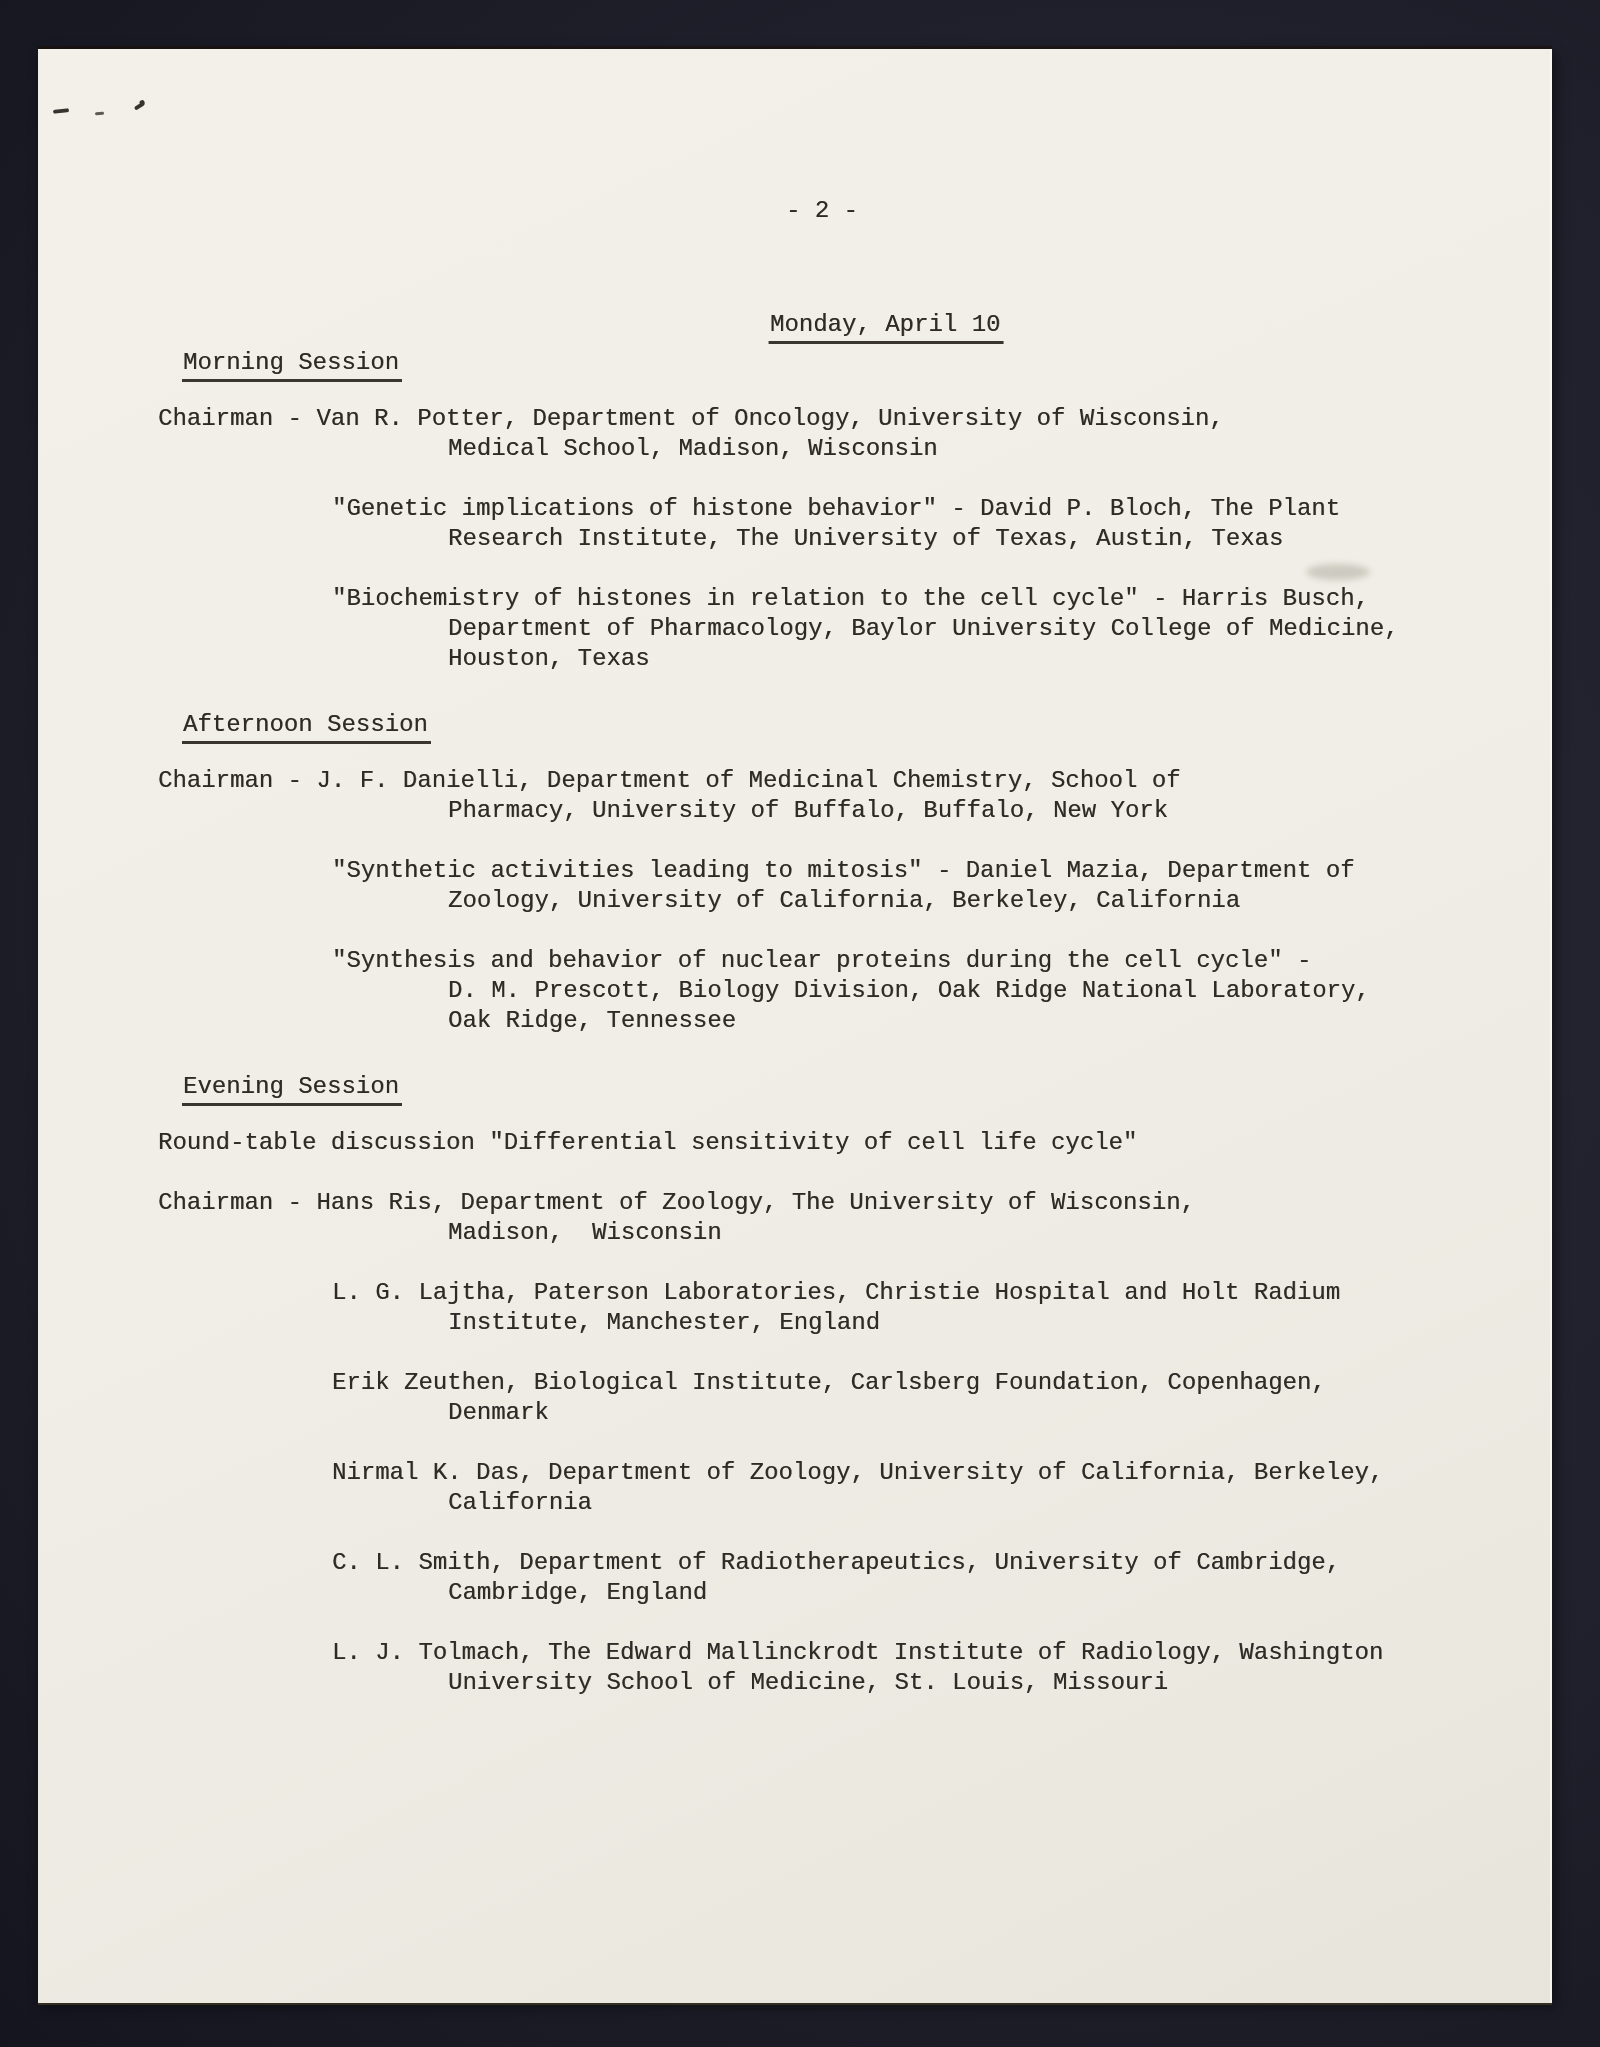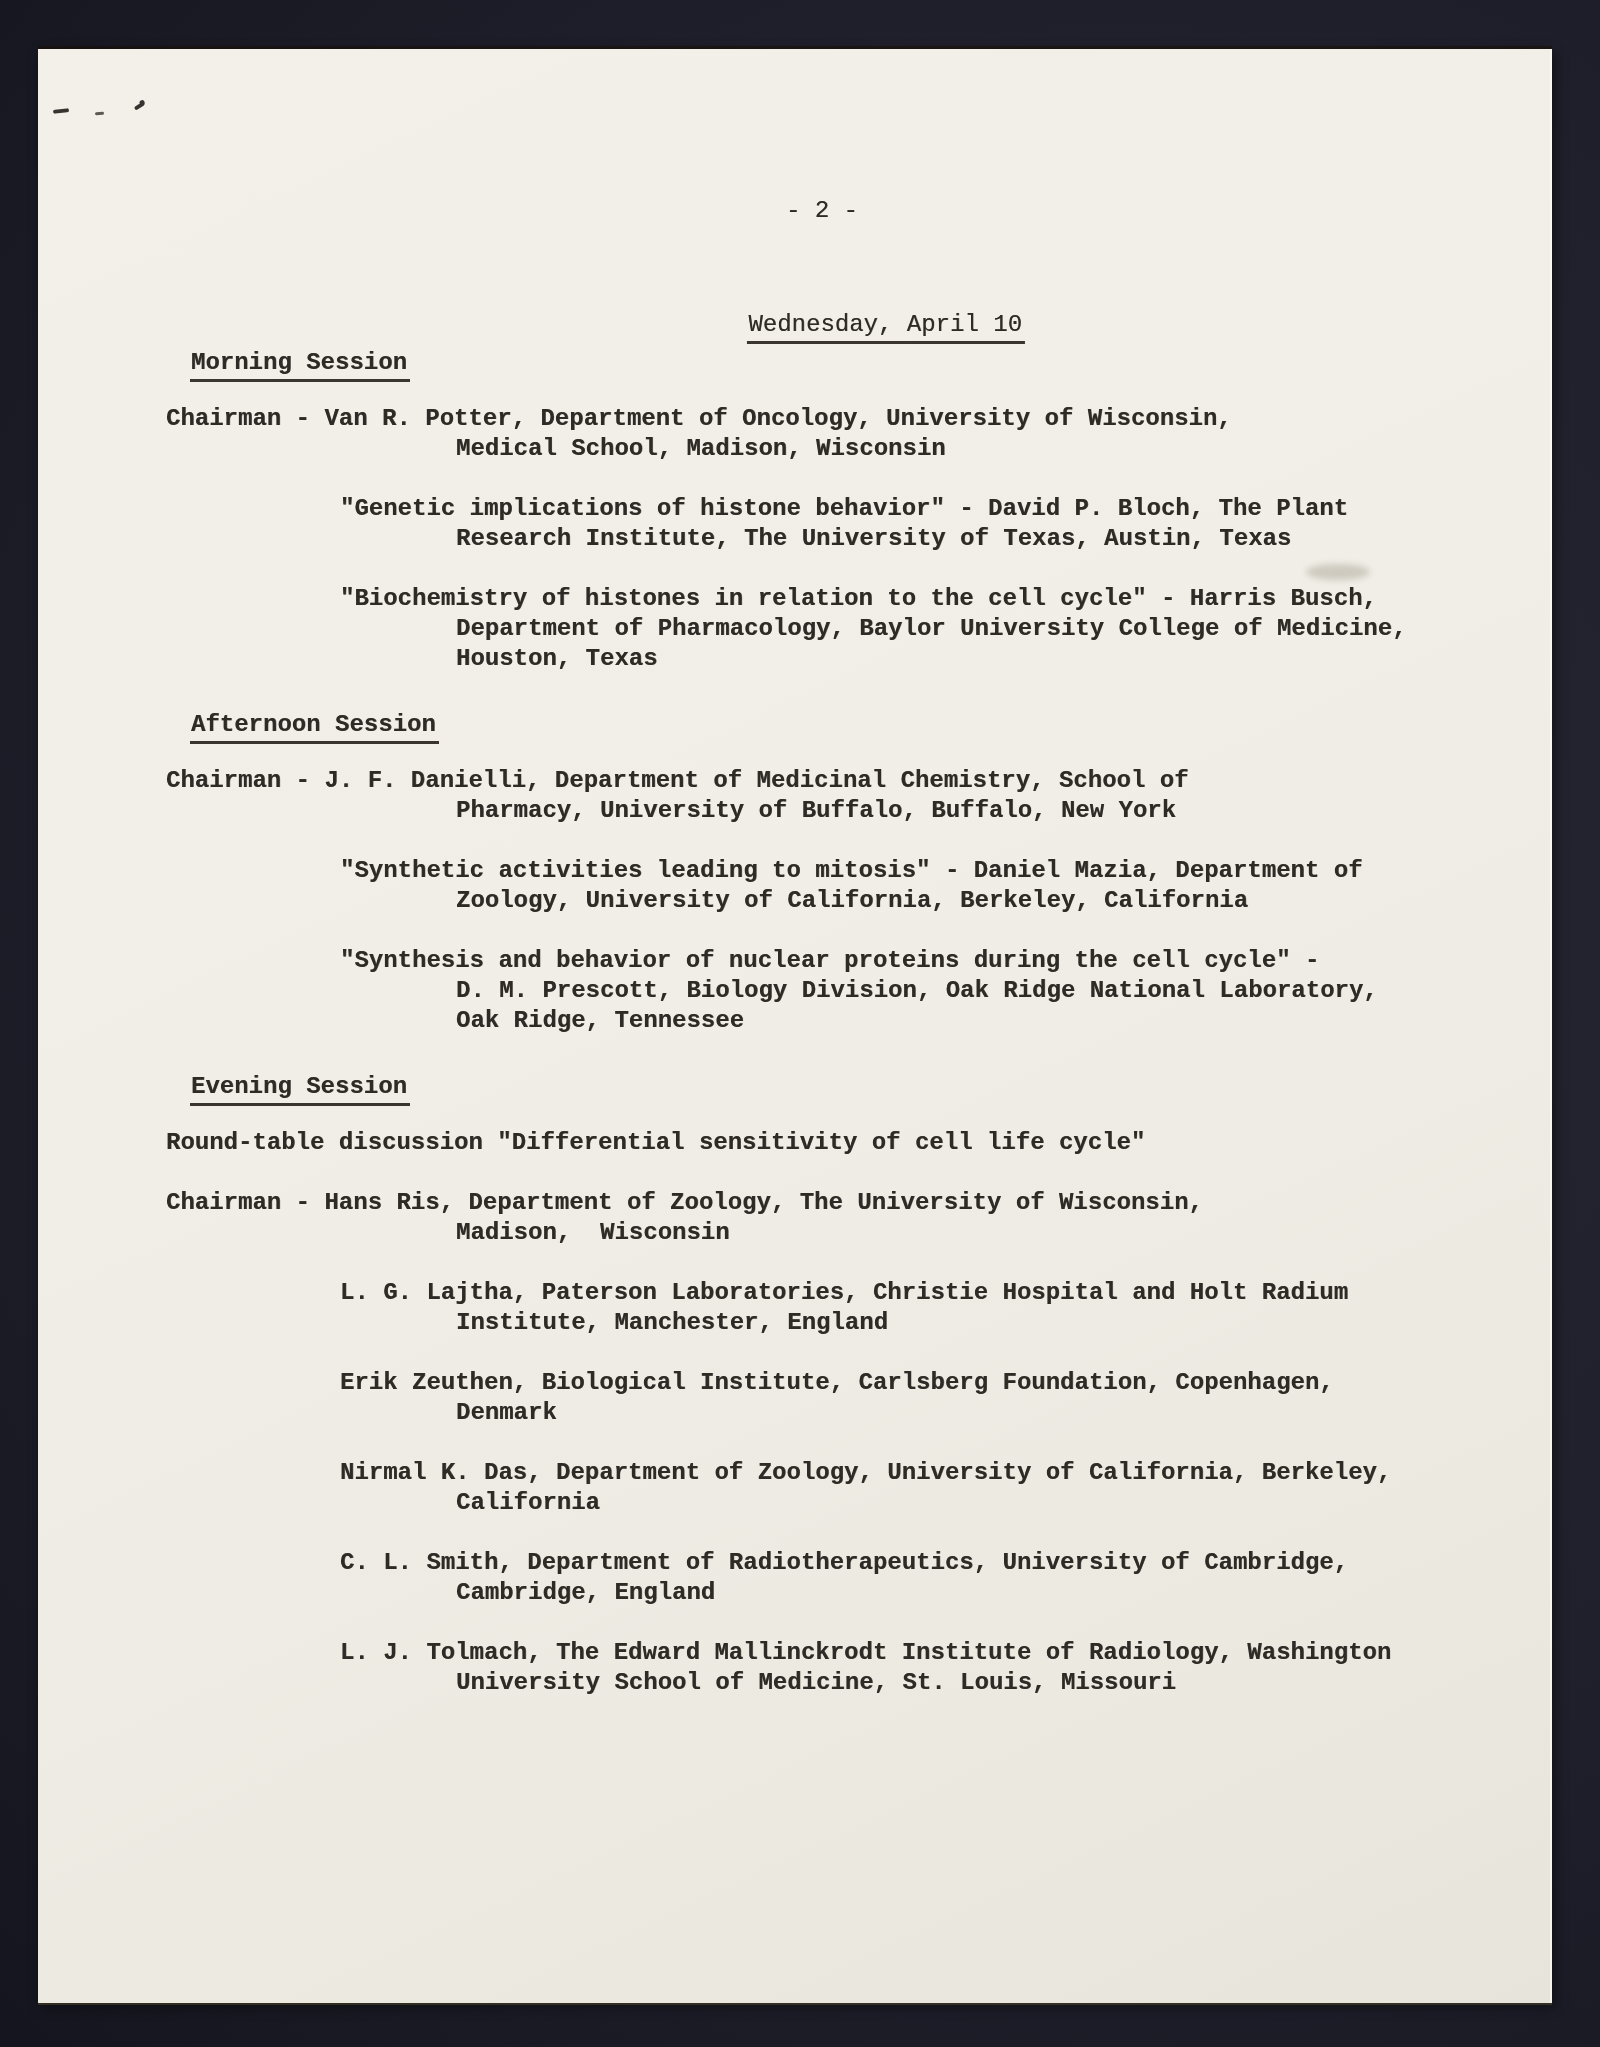--- a/index.html
+++ b/index.html
@@ -54,23 +54,22 @@
     transform: translateX(-50%);
   }
   .u {
     display: inline-block;
     border-bottom: 3px solid rgba(42, 38, 32, 0.92);
     padding: 0 3px 1px 1px;
   }
   .content {
     position: absolute;
     top: 263px;
-    left: 8px;
+    left: 0;
     width: 100%;
-    font-weight: bold;
   }
   .section-title {
     margin: 36px 0 22px 0;
     padding-left: 144px;
     height: 34px;
   }
   .entry { margin: 0 0 30px 0; }
   .line { height: 30px; white-space: pre; }
   .indent-1 { padding-left: 120px; }
   .indent-2 { padding-left: 294px; }
@@ -108,18 +107,18 @@
 <div class="scene">
   <div class="paper">
     <div class="pencil-mark pm-1"></div>
     <div class="pencil-mark pm-2"></div>
     <div class="pencil-mark pm-3"></div>
     <div class="smudge"></div>
 
     <div class="page-number">- 2 -</div>
 
     <div class="heading">
-      <span class="u">Wednesday, April 10</span>
+      <span class="u">Monday, April 10</span>
     </div>
 
     <div class="content typewriter" id="content"><div class="section"><div class="section-title"><span class="u">Morning Session</span></div><div class="entry"><div class="line indent-1">Chairman - Van R. Potter, Department of Oncology, University of Wisconsin,</div><div class="line indent-3">Medical School, Madison, Wisconsin</div></div><div class="entry"><div class="line indent-2">"Genetic implications of histone behavior" - David P. Bloch, The Plant</div><div class="line indent-3">Research Institute, The University of Texas, Austin, Texas</div></div><div class="entry"><div class="line indent-2">"Biochemistry of histones in relation to the cell cycle" - Harris Busch,</div><div class="line indent-3">Department of Pharmacology, Baylor University College of Medicine,</div><div class="line indent-3">Houston, Texas</div></div></div><div class="section"><div class="section-title"><span class="u">Afternoon Session</span></div><div class="entry"><div class="line indent-1">Chairman - J. F. Danielli, Department of Medicinal Chemistry, School of</div><div class="line indent-3">Pharmacy, University of Buffalo, Buffalo, New York</div></div><div class="entry"><div class="line indent-2">"Synthetic activities leading to mitosis" - Daniel Mazia, Department of</div><div class="line indent-3">Zoology, University of California, Berkeley, California</div></div><div class="entry"><div class="line indent-2">"Synthesis and behavior of nuclear proteins during the cell cycle" -</div><div class="line indent-3">D. M. Prescott, Biology Division, Oak Ridge National Laboratory,</div><div class="line indent-3">Oak Ridge, Tennessee</div></div></div><div class="section"><div class="section-title"><span class="u">Evening Session</span></div><div class="entry"><div class="line indent-1">Round-table discussion "Differential sensitivity of cell life cycle"</div></div><div class="entry"><div class="line indent-1">Chairman - Hans Ris, Department of Zoology, The University of Wisconsin,</div><div class="line indent-3">Madison,  Wisconsin</div></div><div class="entry"><div class="line indent-2">L. G. Lajtha, Paterson Laboratories, Christie Hospital and Holt Radium</div><div class="line indent-3">Institute, Manchester, England</div></div><div class="entry"><div class="line indent-2">Erik Zeuthen, Biological Institute, Carlsberg Foundation, Copenhagen,</div><div class="line indent-3">Denmark</div></div><div class="entry"><div class="line indent-2">Nirmal K. Das, Department of Zoology, University of California, Berkeley,</div><div class="line indent-3">California</div></div><div class="entry"><div class="line indent-2">C. L. Smith, Department of Radiotherapeutics, University of Cambridge,</div><div class="line indent-3">Cambridge, England</div></div><div class="entry"><div class="line indent-2">L. J. Tolmach, The Edward Mallinckrodt Institute of Radiology, Washington</div><div class="line indent-3">University School of Medicine, St. Louis, Missouri</div></div></div></div>
   </div>
 </div>
 
 </body></html>

